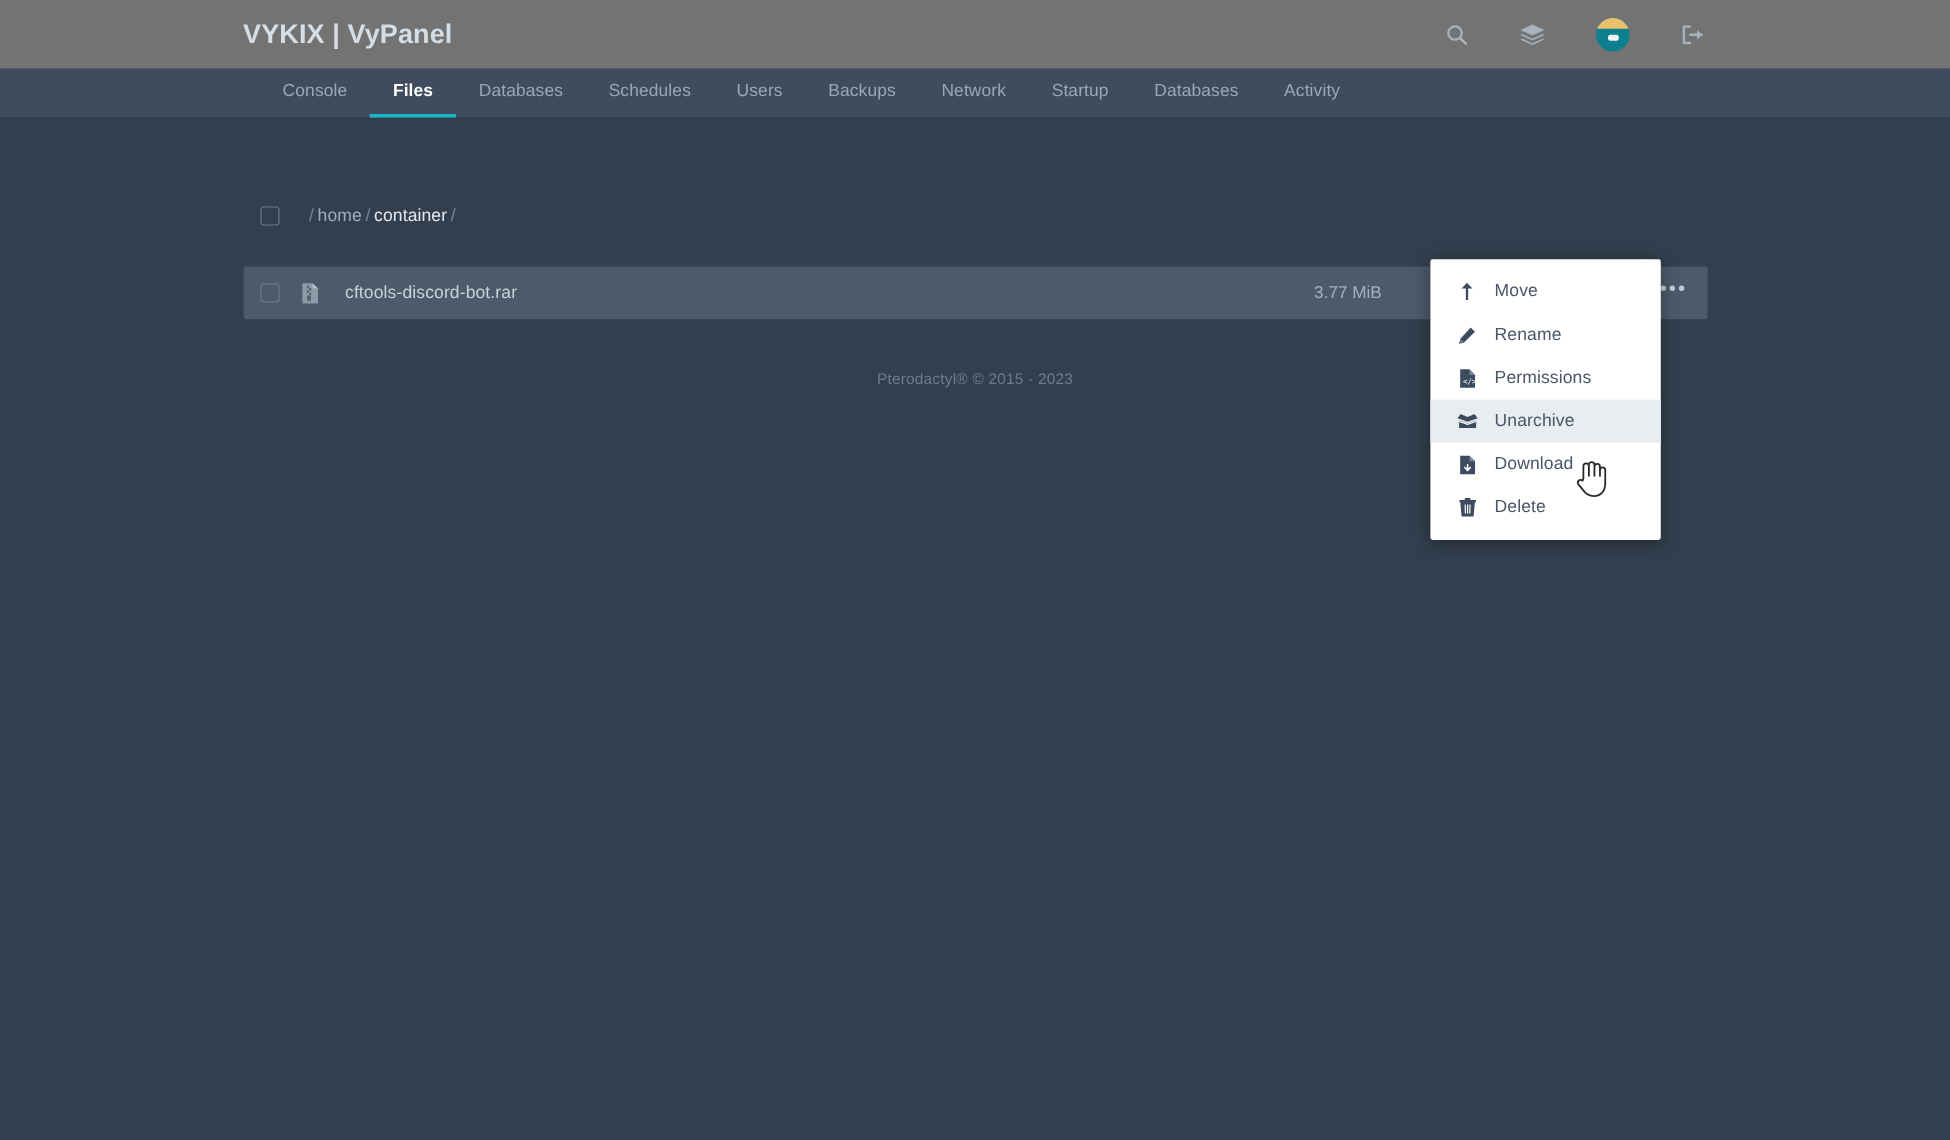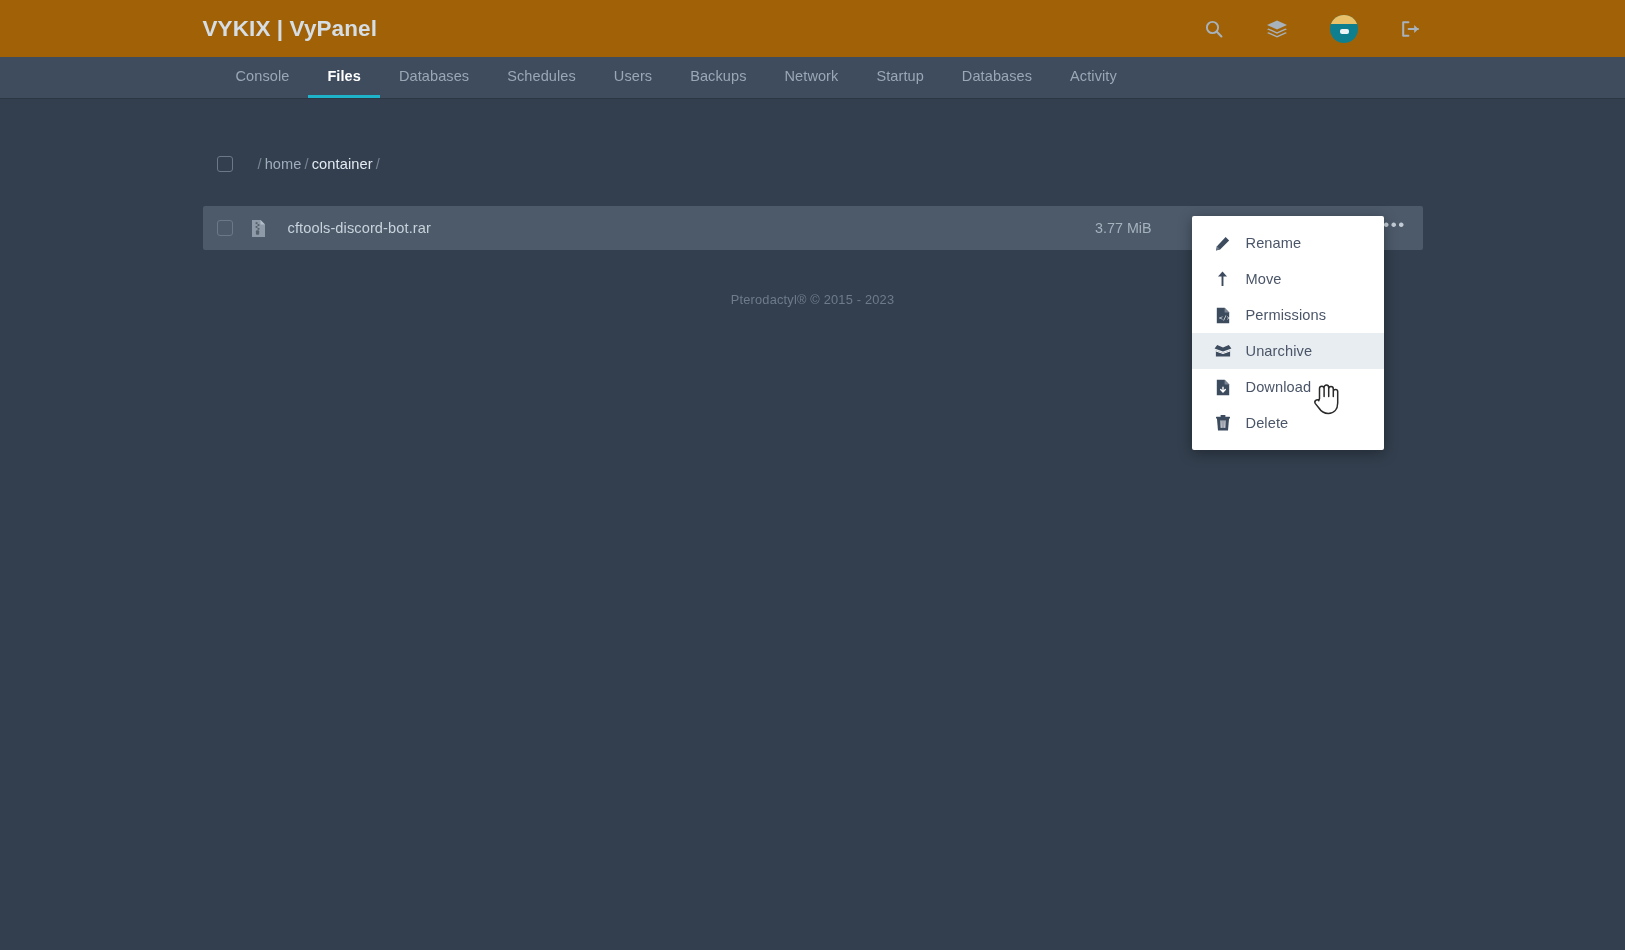--- a/index.html
+++ b/index.html
@@ -13,21 +13,21 @@
   body {
     background: #333f4e;
     font-family: "Liberation Sans", sans-serif;
     color: #c6d0d9;
     -webkit-font-smoothing: antialiased;
   }
 
   
   .topbar {
     height: 57px;
-    background: #a16207;
+    background: #737373;
     display: flex;
     align-items: center;
     padding: 0 0 0 0;
     position: relative;
   }
   .topbar-inner {
     width: 1220px;
     margin: 0 auto;
     display: flex;
     align-items: center;
@@ -102,21 +102,21 @@
   .nav-item.active {
     color: #ffffff;
     font-weight: bold;
     border-bottom-color: #1fb3c9;
   }
 
   
   .content {
     width: 1220px;
     margin: 0 auto;
-    padding-top: 44px;
+    padding-top: 60px;
     position: relative;
   }
 
   .toolbar-row {
     display: flex;
     align-items: center;
     justify-content: space-between;
     height: 44px;
     padding-left: 14px;
   }
@@ -340,36 +340,36 @@
     <div class="file-size">3.77 MiB</div>
     <div class="file-time">less than a minute ago</div>
     <div class="dots-btn">•••</div>
   </div>
 
   <div class="footer">Pterodactyl® © 2015 - 2023</div>
 
   <div class="ctx-menu" id="ctx-menu">
       <div class="ctx-item">
         <span class="ctx-ico">
-          <svg width="15" height="15" viewBox="0 0 15 15">
-            <path d="M10.6 0.9 L14.1 4.4 L5.1 13.4 L1 14.4 L2 10.3 Z" fill="#3d4b5e"></path>
-            <path d="M2 10.3 L4.7 13 L1 14.4 Z" fill="#6b7787"></path>
-          </svg>
-        </span>
-        <span>Rename</span>
-      </div>
-      <div class="ctx-item">
-        <span class="ctx-ico">
           <svg width="13" height="16" viewBox="0 0 13 16">
             <line x1="6.5" y1="2.6" x2="6.5" y2="15" stroke="#3d4b5e" stroke-width="1.9"></line>
             <path d="M6.5 0.6 L11 5.4 H2 Z" fill="#3d4b5e"></path>
             <line x1="2.3" y1="1.2" x2="10.7" y2="1.2" stroke="#3d4b5e" stroke-width="0"></line>
           </svg>
         </span>
         <span>Move</span>
+      </div>
+      <div class="ctx-item">
+        <span class="ctx-ico">
+          <svg width="15" height="15" viewBox="0 0 15 15">
+            <path d="M10.6 0.9 L14.1 4.4 L5.1 13.4 L1 14.4 L2 10.3 Z" fill="#3d4b5e"></path>
+            <path d="M2 10.3 L4.7 13 L1 14.4 Z" fill="#6b7787"></path>
+          </svg>
+        </span>
+        <span>Rename</span>
       </div>
       <div class="ctx-item">
         <span class="ctx-ico">
           <svg width="14" height="17" viewBox="0 0 14 17">
             <path d="M0.8 0.8 H8.6 L13.2 5.4 V16.2 H0.8 Z" fill="#3d4b5e"></path>
             <path d="M8.6 0.8 L13.2 5.4 H8.6 Z" fill="#7d8796"></path>
             <text x="3.1" y="13.1" font-family="monospace" font-size="6.2" fill="#ffffff">&lt;/&gt;</text>
           </svg>
         </span>
         <span>Permissions</span>

